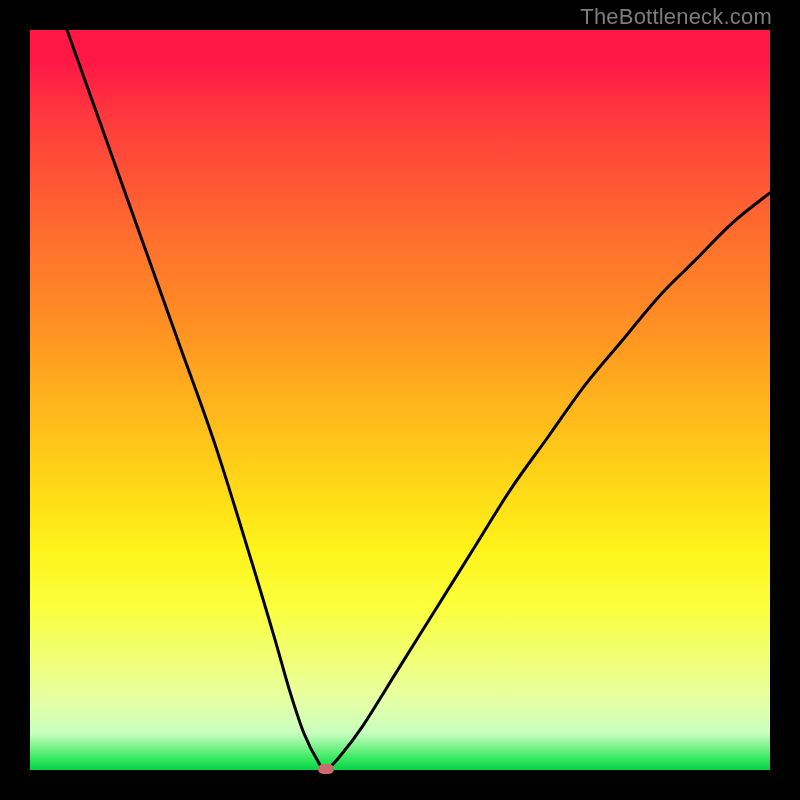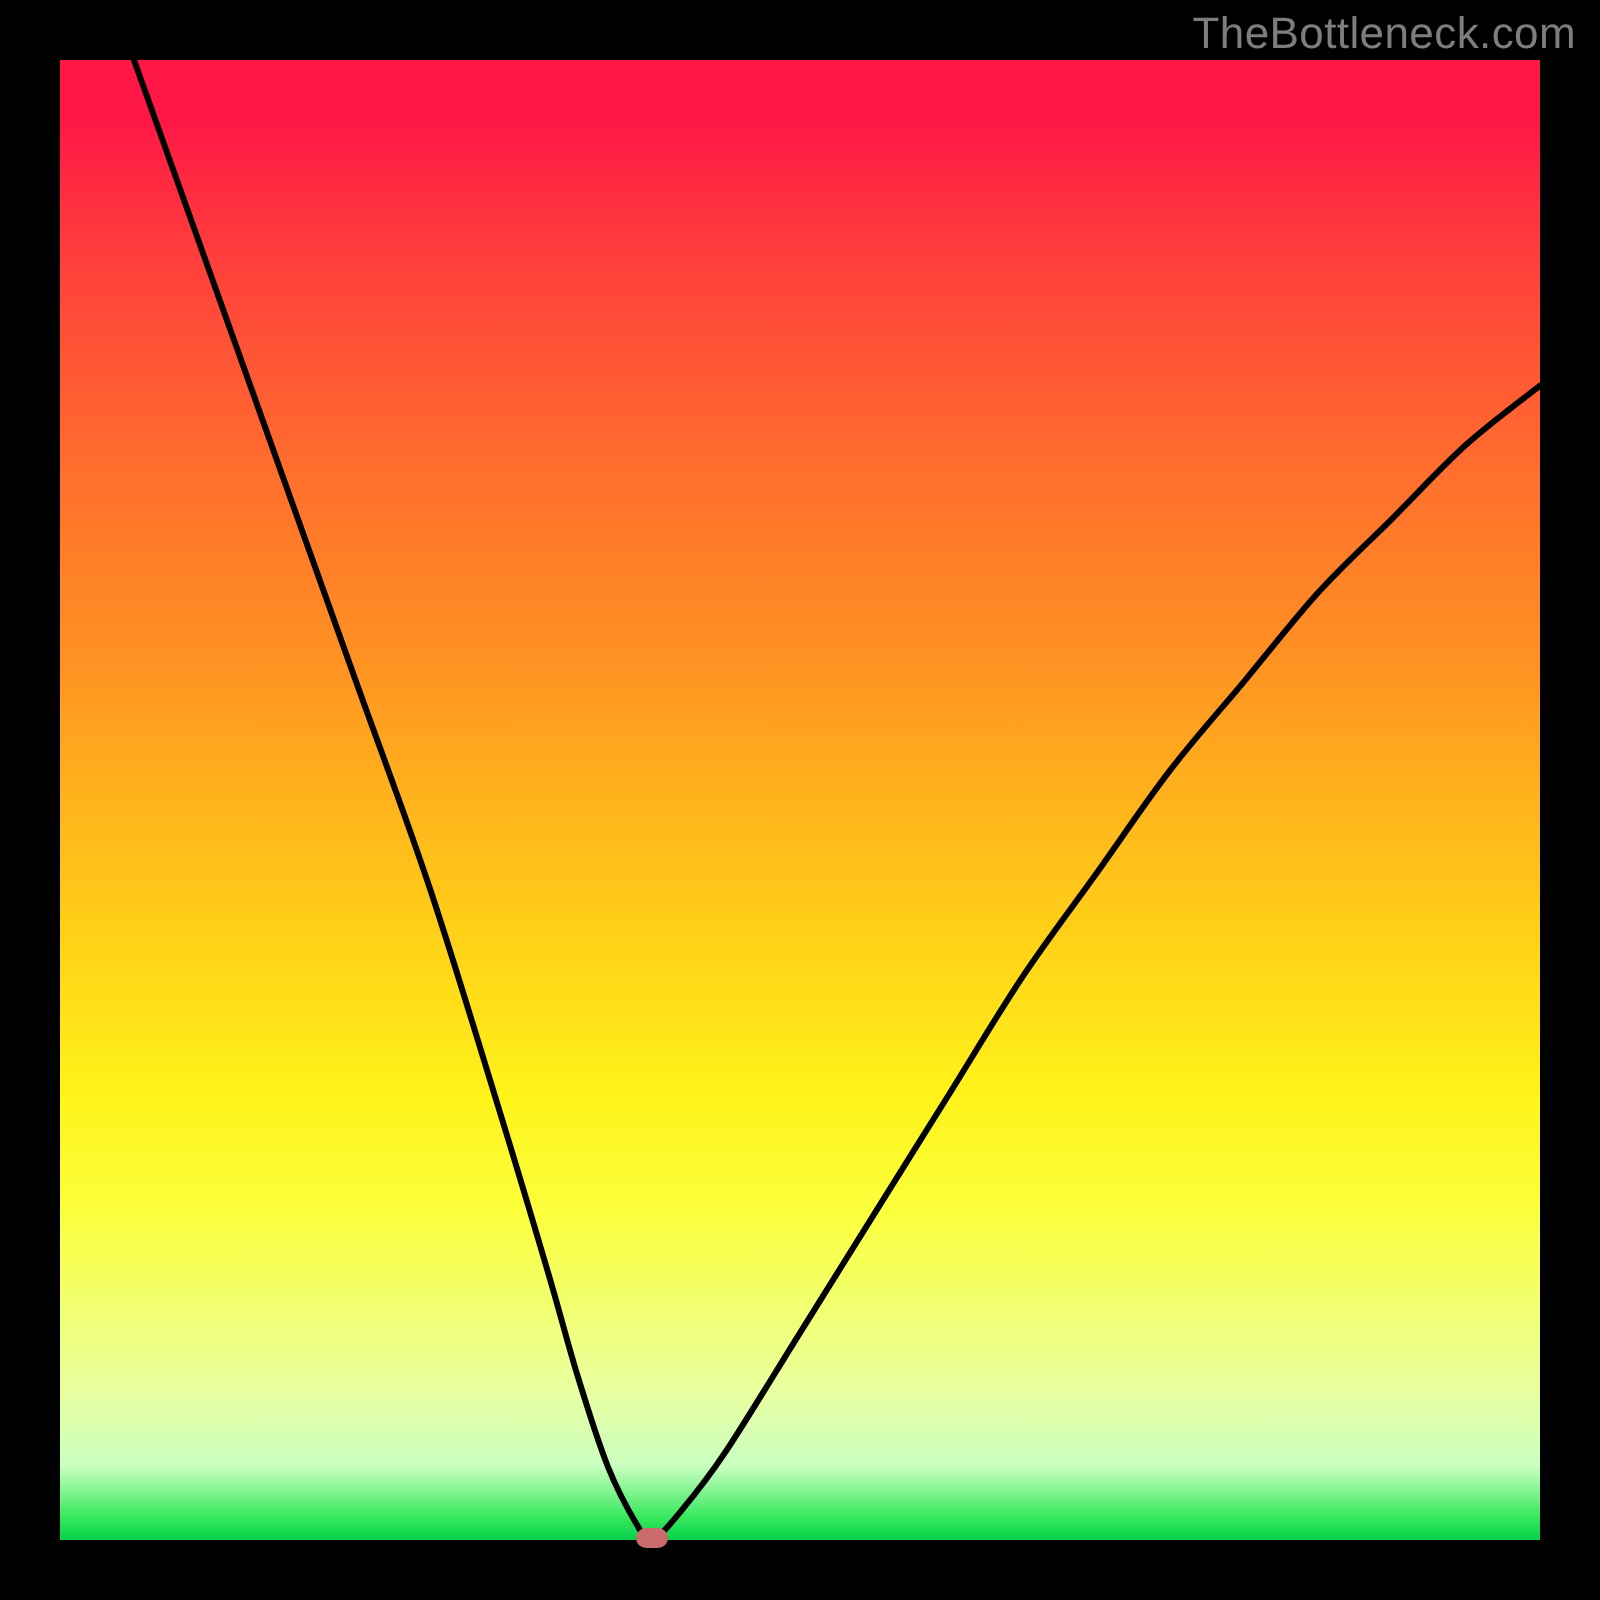--- a/index.html
+++ b/index.html
@@ -38,21 +38,21 @@
       #f2ff6e 84%,
       #e8ffa0 90%,
       #c9ffc0 95%,
       #36e85d 98.5%,
       #06d14a 100%
     );
   }
   .watermark {
     position: absolute;
     top: 4px;
-    right: 12px;
+    right: 28px;
     color: #7d7d7d;
     font-size: 22px;
     font-weight: 500;
     letter-spacing: 0.2px;
     user-select: none;
   }
   svg.curve {
     position: absolute;
     left: 0;
     top: 0;

